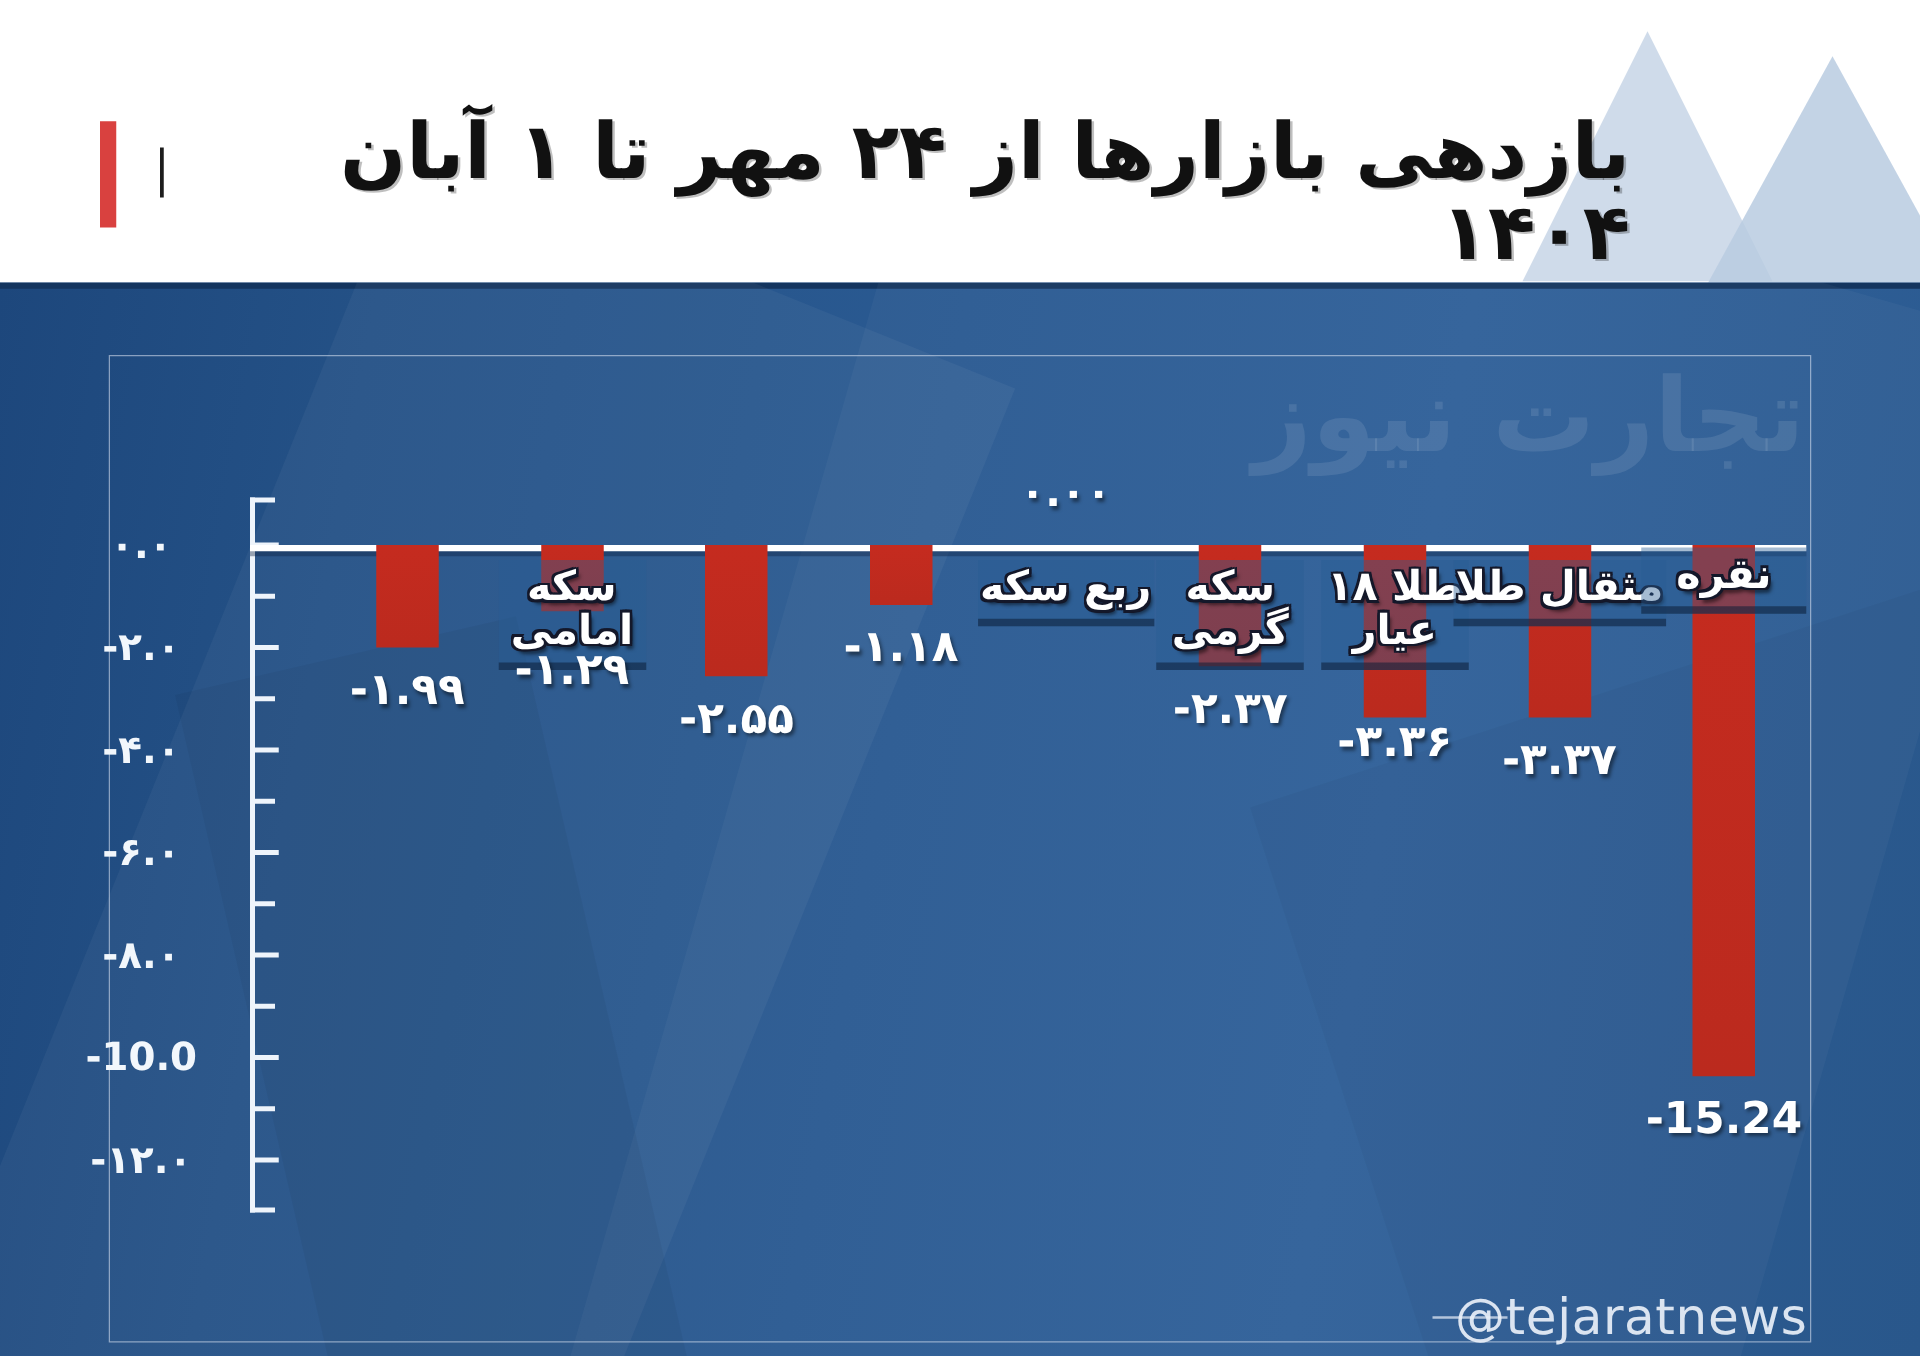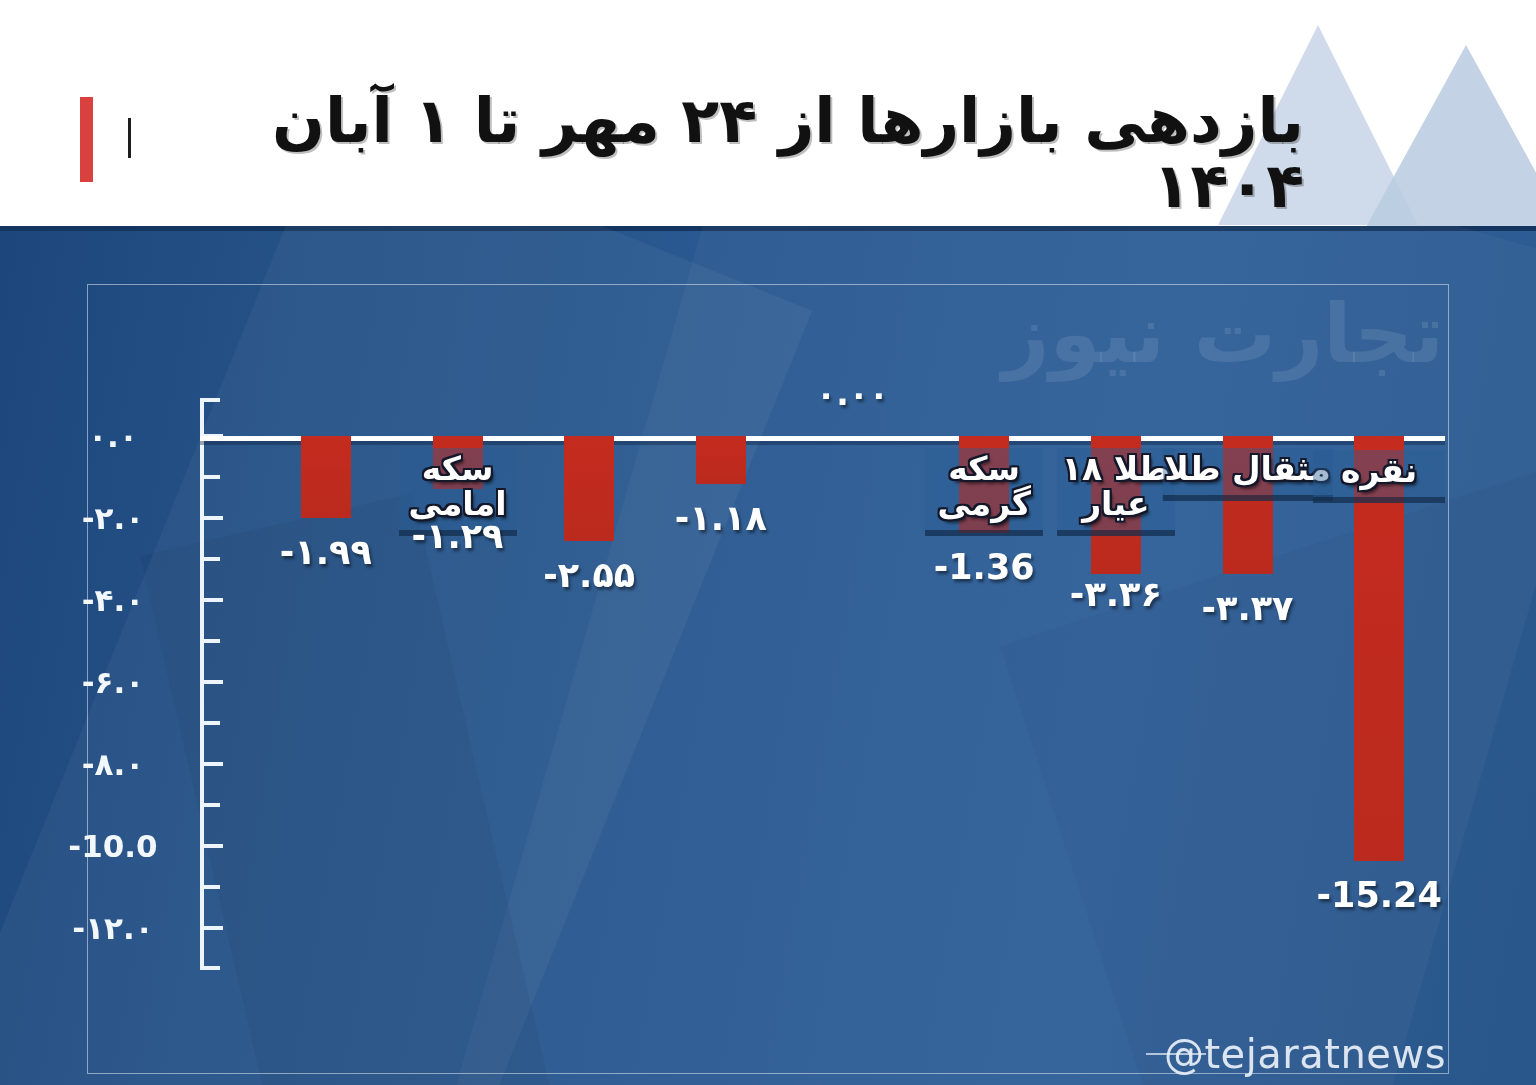--- a/index.html
+++ b/index.html
@@ -246,31 +246,32 @@
         <div class="bar" style="left: 100.833px; top: 38px; width: 50px; height: 81.59px;"></div>
         <div class="vallabel" style="left: 125.833px; top: 133.59px;">-۱.۹۹</div>
         <div class="bar" style="left: 232.5px; top: 38px; width: 50px; height: 52.89px;"></div>
         <div class="catlabel" style="left: 257.5px; top: 50px; min-width: 118px;">سکه
 امامی</div>
         <div class="vallabel" style="left: 257.5px; top: 104.89px; margin-top: 13px;">-۱.۲۹</div>
         <div class="bar" style="left: 364.167px; top: 38px; width: 50px; height: 104.55px;"></div>
         <div class="vallabel" style="left: 389.167px; top: 156.55px;">-۲.۵۵</div>
         <div class="bar" style="left: 495.833px; top: 38px; width: 50px; height: 48.38px;"></div>
         <div class="vallabel" style="left: 520.833px; top: 100.38px;">-۱.۱۸</div>
+        <div class="catlabel" style="left: 652.5px; top: 50px; min-width: 132px;">ربع سکه</div>
         <div class="vallabel zero-val" style="left: 652.5px; top: -24px;">۰.۰۰</div>
         <div class="bar" style="left: 759.167px; top: 38px; width: 50px; height: 97.17px;"></div>
         <div class="catlabel" style="left: 784.167px; top: 50px; min-width: 118px;">سکه
 گرمی</div>
-        <div class="vallabel" style="left: 784.167px; top: 149.17px;">-1.36</div>
+        <div class="vallabel" style="left: 784.167px; top: 149.17px;">-۲.۳۷</div>
         <div class="bar" style="left: 890.833px; top: 38px; width: 50px; height: 137.76px;"></div>
         <div class="catlabel" style="left: 915.833px; top: 50px; min-width: 118px;">طلا ۱۸
 عیار</div>
         <div class="vallabel" style="left: 915.833px; top: 176px;">-۳.۳۶</div>
         <div class="bar" style="left: 1022.5px; top: 38px; width: 50px; height: 138.17px;"></div>
         <div class="catlabel" style="left: 1047.5px; top: 50px; min-width: 132px;">مثقال طلا</div>
         <div class="vallabel" style="left: 1047.5px; top: 190.17px;">-۳.۳۷</div>
         <div class="bar" style="left: 1154.17px; top: 38px; width: 50px; height: 424.76px;"></div>
-        <div class="catlabel" style="left: 1179.17px; top: 52px; min-width: 132px;">نقره</div>
+        <div class="catlabel" style="left: 1179.17px; top: 40px; min-width: 132px;">نقره</div>
         <div class="vallabel" style="left: 1179.17px; top: 476.76px;">-15.24</div>
       </div>
   </div>
 
 </div>
 
 </body></html>

